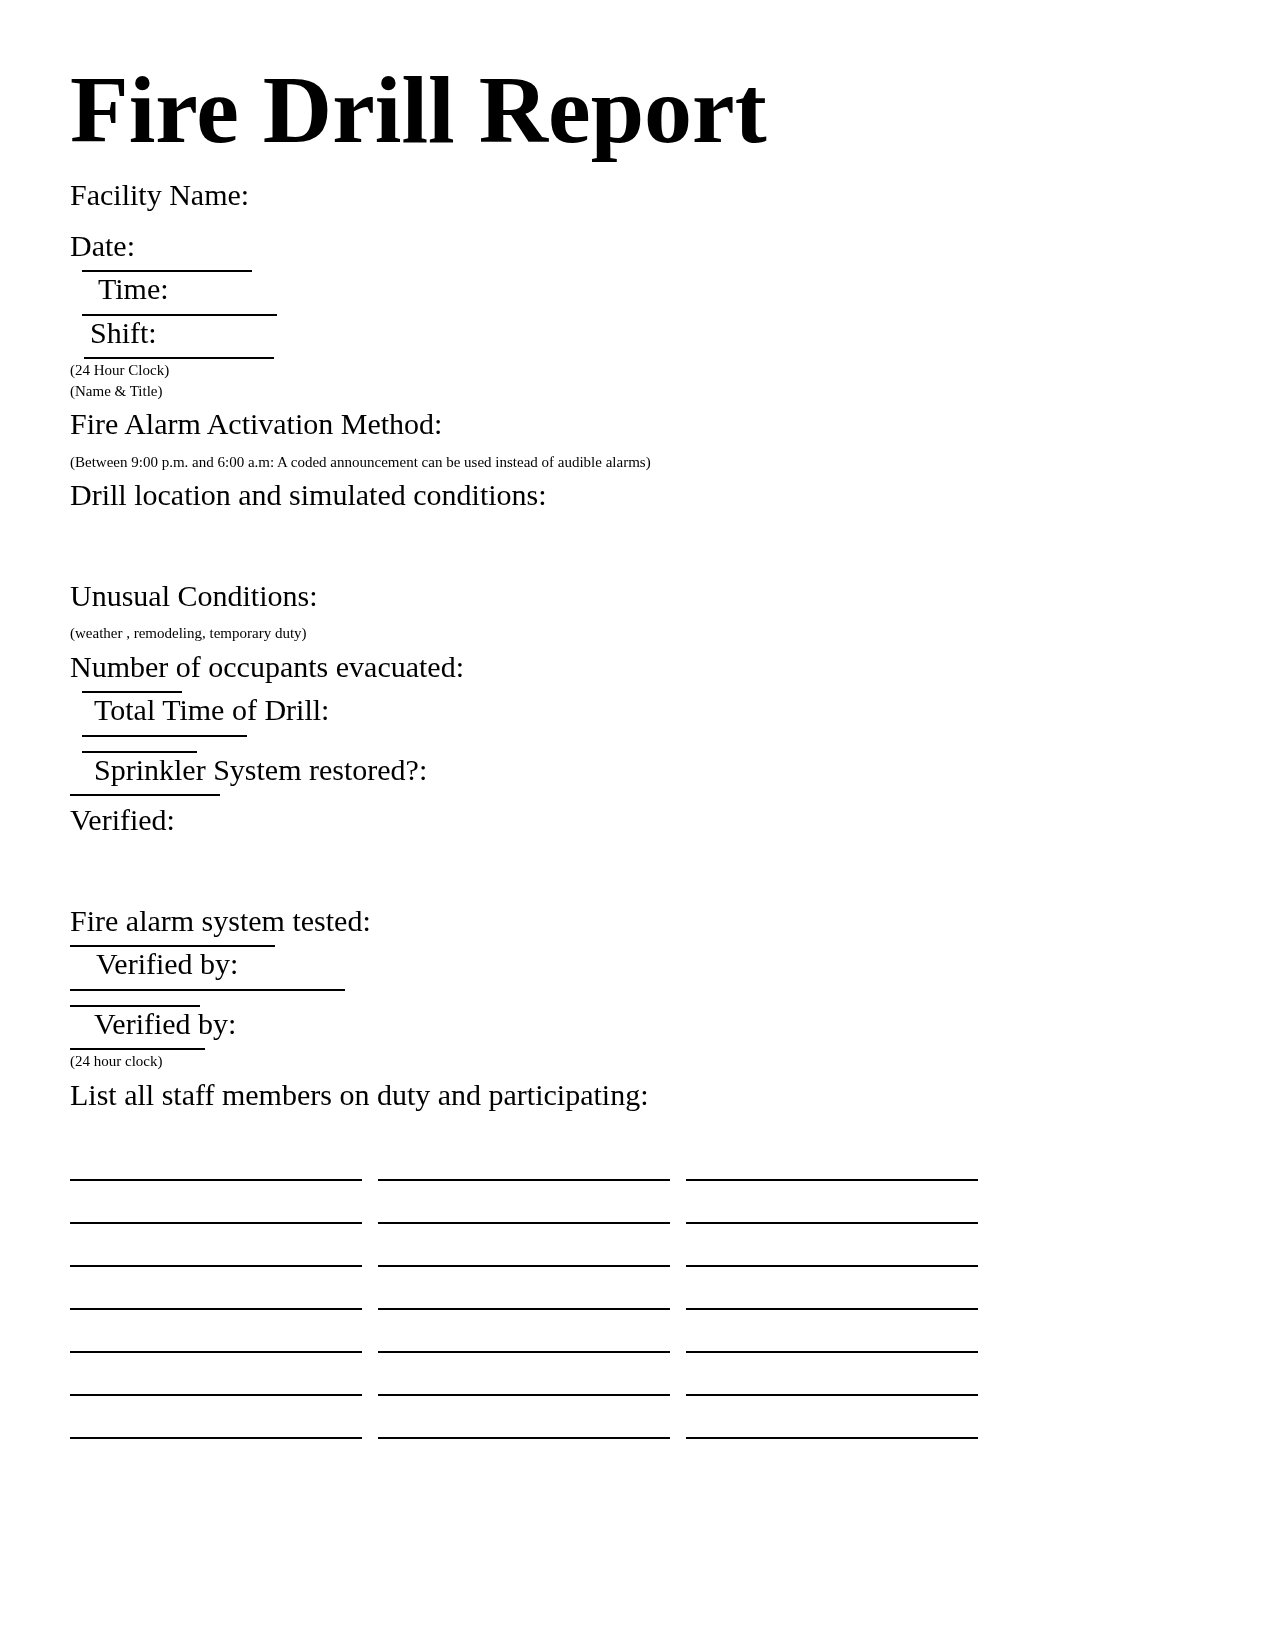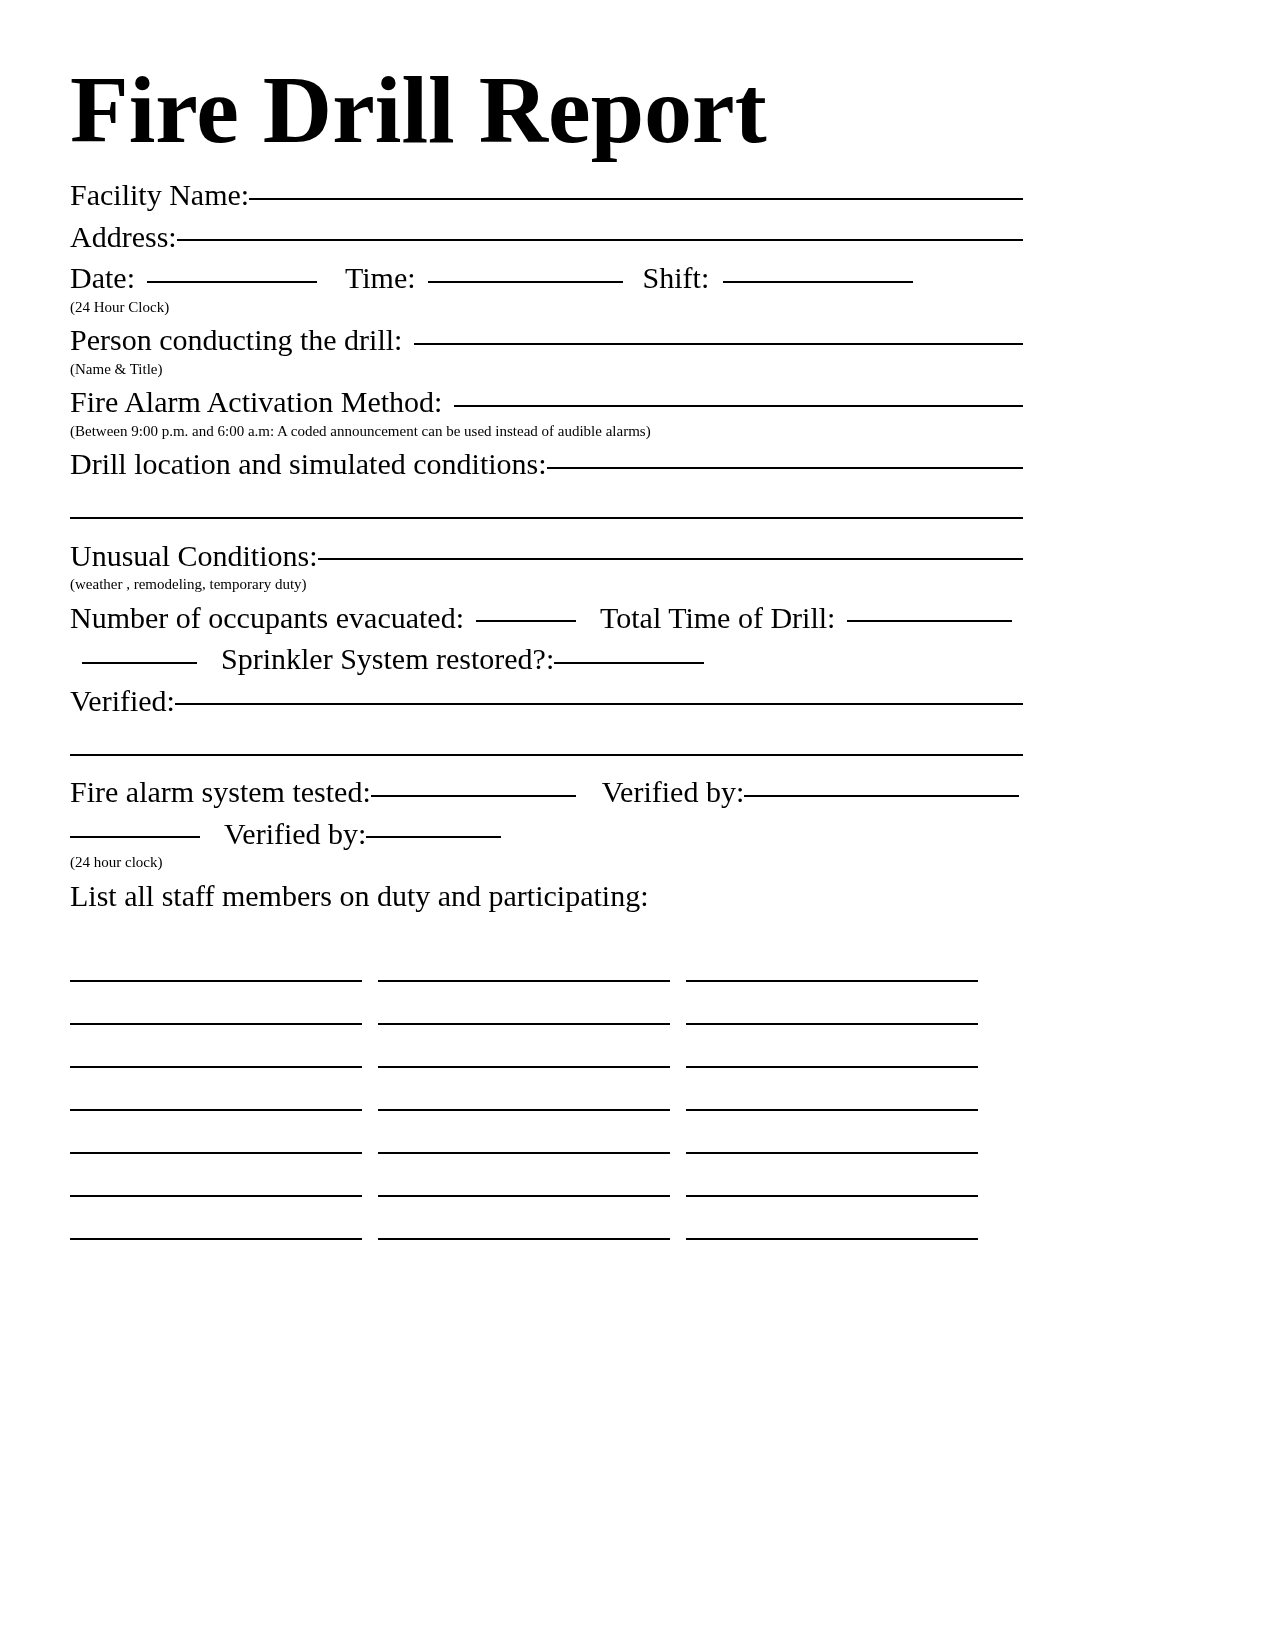--- a/index.html
+++ b/index.html
@@ -16,25 +16,26 @@
   .title {
     font-size: 96px;
     font-weight: bold;
     line-height: 1.0;
     margin: 0 0 20px 0;
     letter-spacing: 0px;
     white-space: nowrap;
   }
   .row {
     display: flex;
-    align-items: center;
+    align-items: flex-start;
     font-size: 30px;
     line-height: 1.15;
     margin: 0 0 7px 0;
     white-space: nowrap;
+    flex-direction: column;
   }
   .lbl { white-space: pre; }
   .blank {
     display: inline-block;
     height: 9px;
     border-bottom: 2px solid #000;
   }
   .grow { flex: 1 1 auto; }
   .note {
     font-size: 15px;
@@ -70,39 +71,31 @@
 
 <div class="page">
 
   <h1 class="title">Fire Drill Report</h1>
 
   <div class="row">
     <span class="lbl">Facility Name:</span>
     <span class="blank grow"></span>
   </div>
 
-  <div class="row">
-    <span class="lbl">Address:</span>
-    <span class="blank grow"></span>
-  </div>
 
   <div class="row">
     <span class="lbl">Date:</span>
     <span class="blank w170 ml12"></span>
     <span class="lbl ml28">Time:</span>
     <span class="blank w195 ml12"></span>
     <span class="lbl ml20">Shift:</span>
     <span class="blank w190 ml14"></span>
   </div>
   <div class="note">(24 Hour Clock)</div>
 
-  <div class="row">
-    <span class="lbl">Person conducting the drill:</span>
-    <span class="blank grow ml12"></span>
-  </div>
   <div class="note">(Name &amp; Title)</div>
 
   <div class="row">
     <span class="lbl">Fire Alarm Activation Method:</span>
     <span class="blank grow ml12"></span>
   </div>
   <div class="note">(Between 9:00 p.m. and 6:00 a.m: A coded announcement can be used instead of audible alarms)</div>
 
   <div class="row">
     <span class="lbl">Drill location and simulated conditions:</span>

